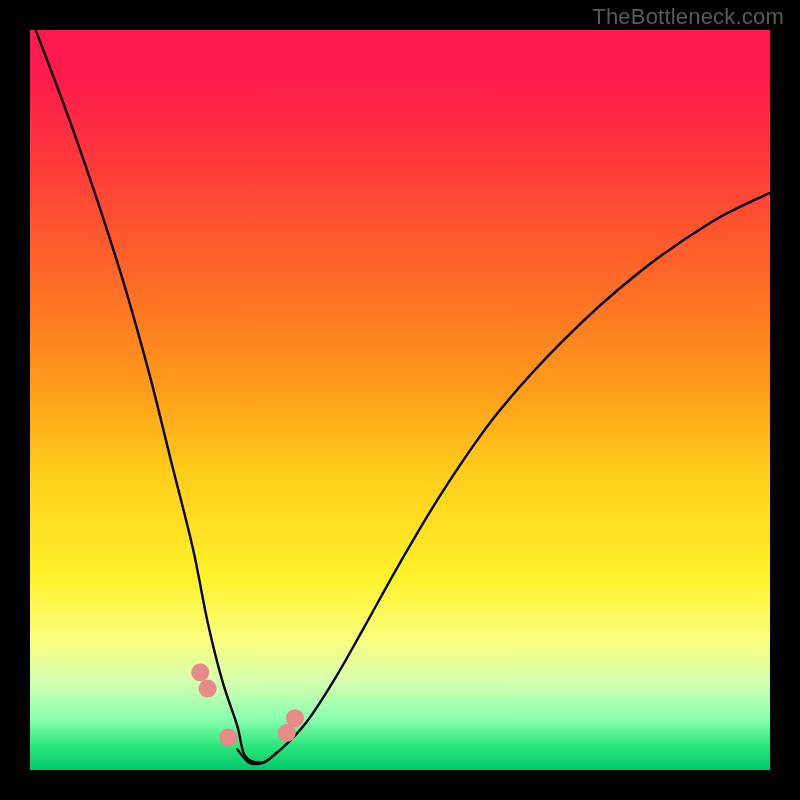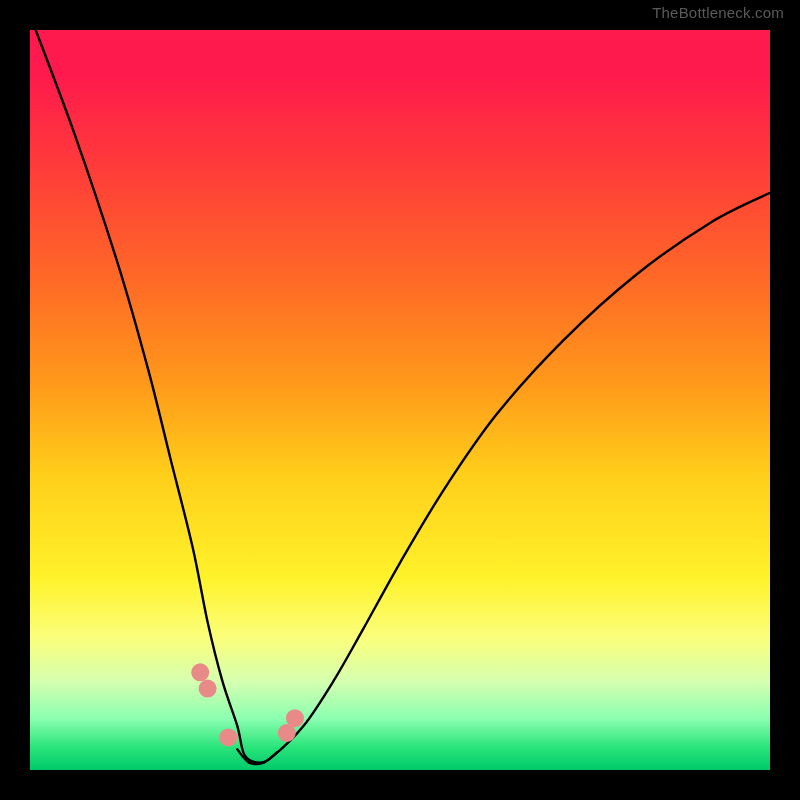--- a/index.html
+++ b/index.html
@@ -35,21 +35,21 @@
       #8cffb0 93%,
       #28e47a 97%,
       #00c96a 100%
     );
   }
   .watermark {
     position: absolute;
     top: 4px;
     right: 16px;
     font-family: Arial, Helvetica, sans-serif;
-    font-size: 15px;
+    font-size: 22px;
     color: #5a5a5a;
     letter-spacing: 0.2px;
   }
   svg.curve {
     position: absolute;
     left: 0;
     top: 0;
     width: 740px;
     height: 740px;
     overflow: visible;

